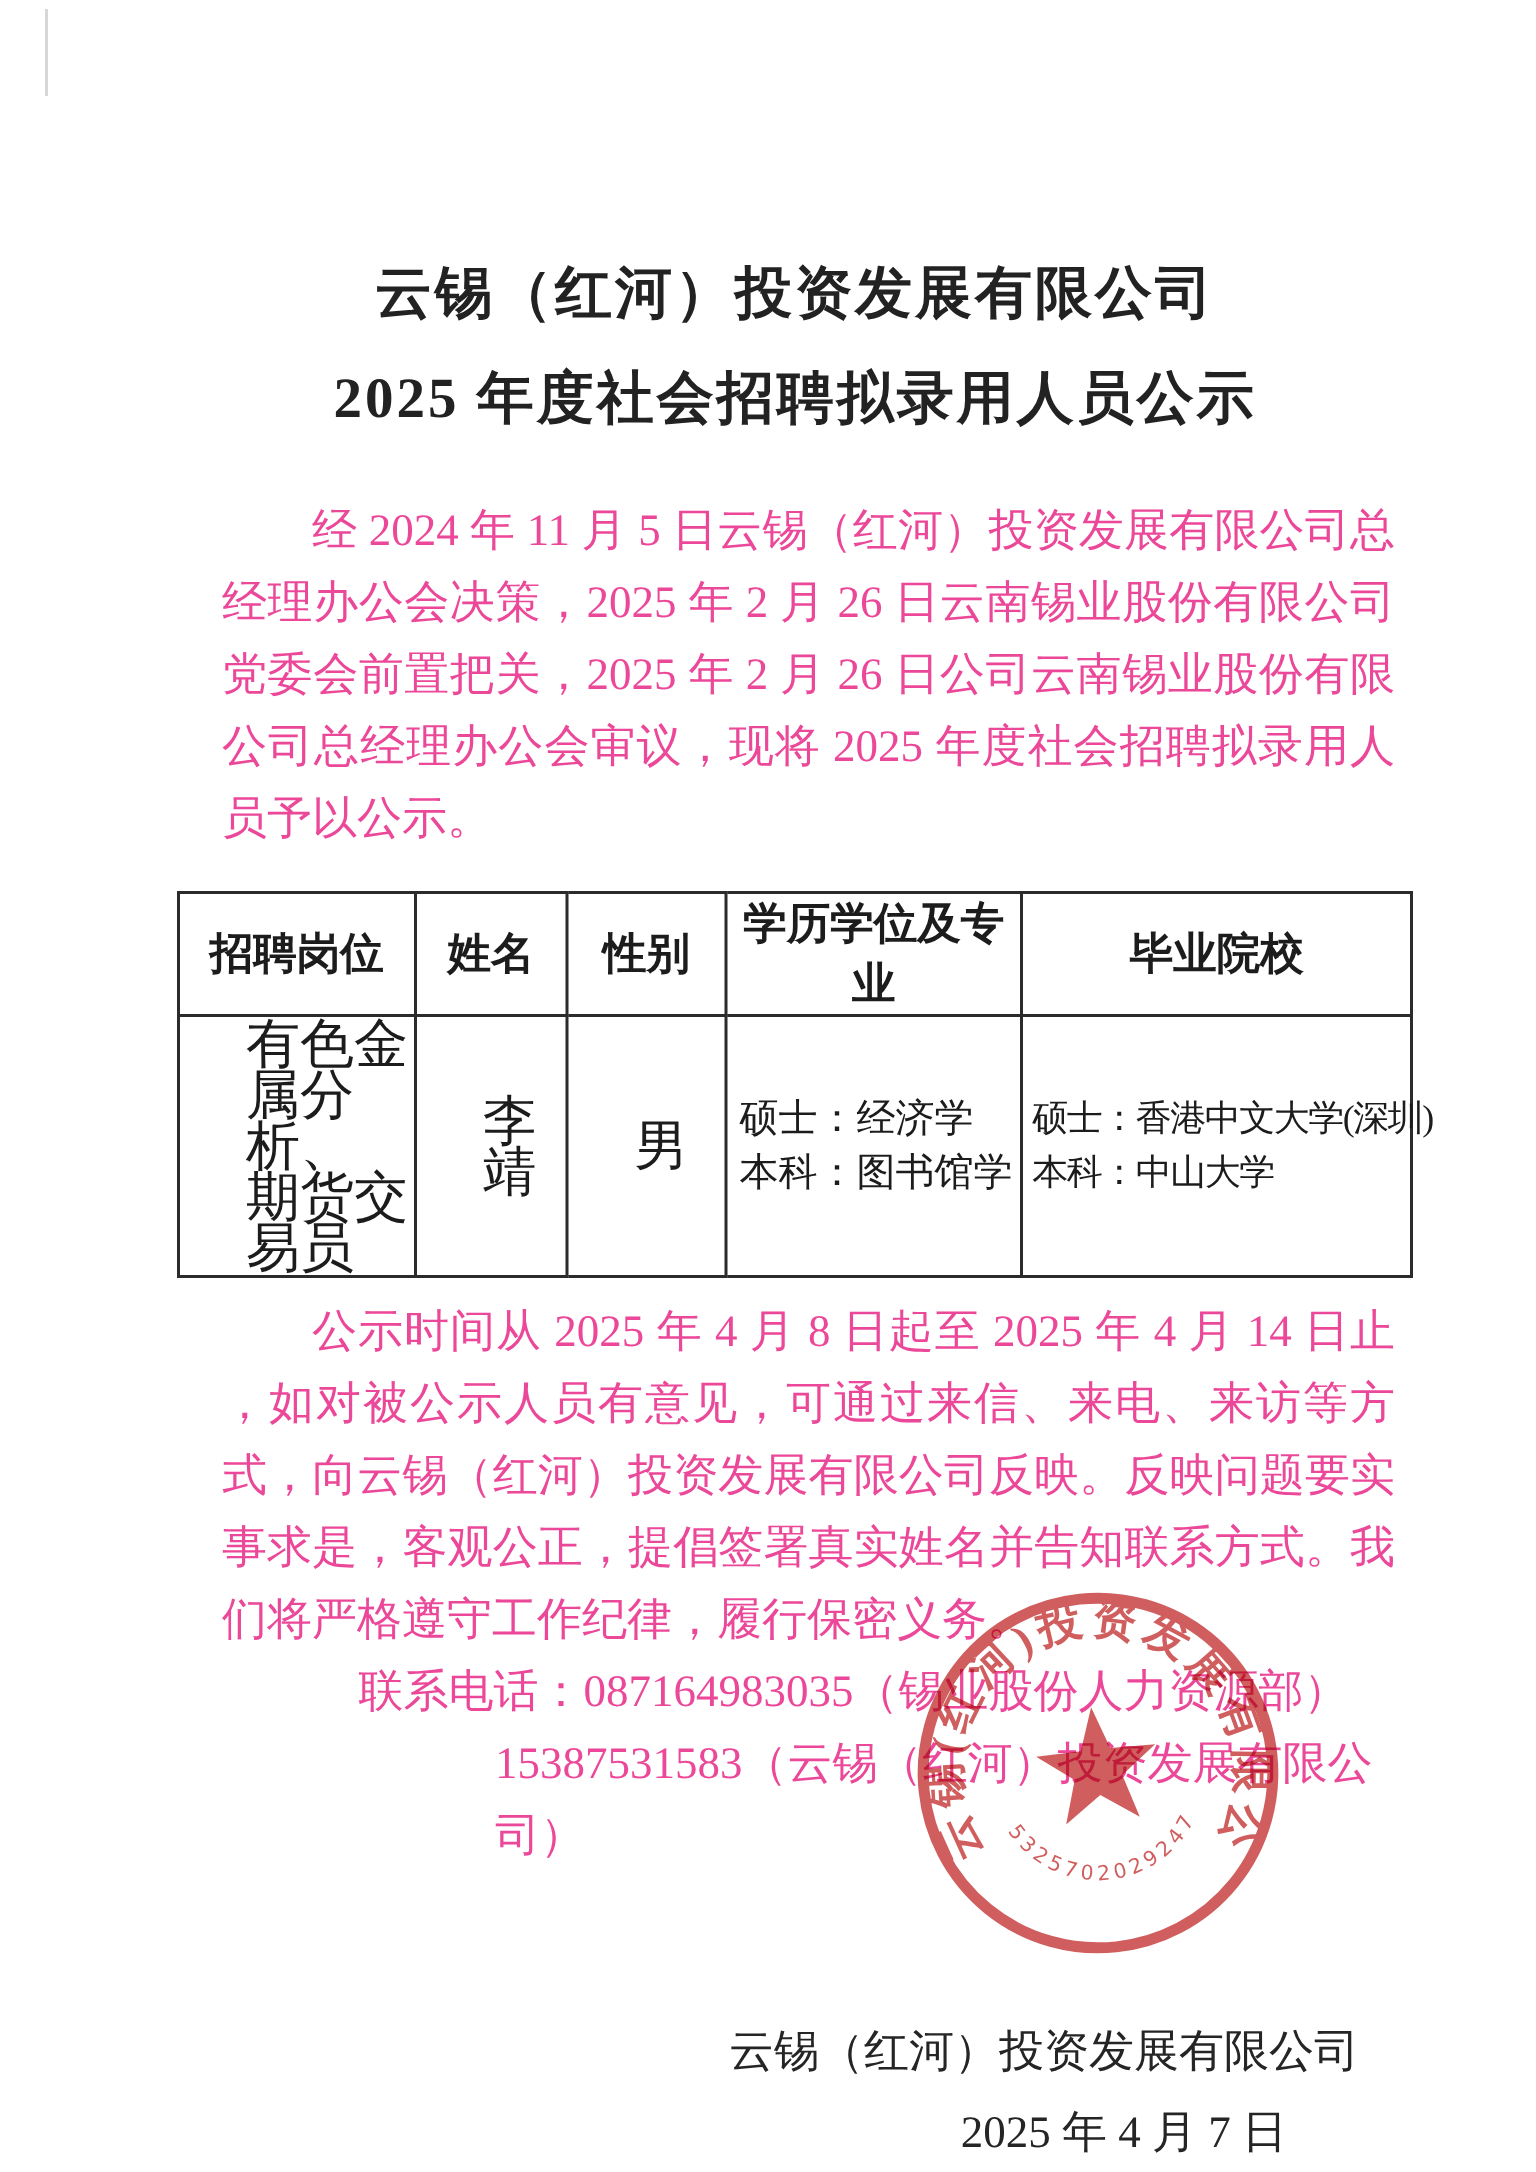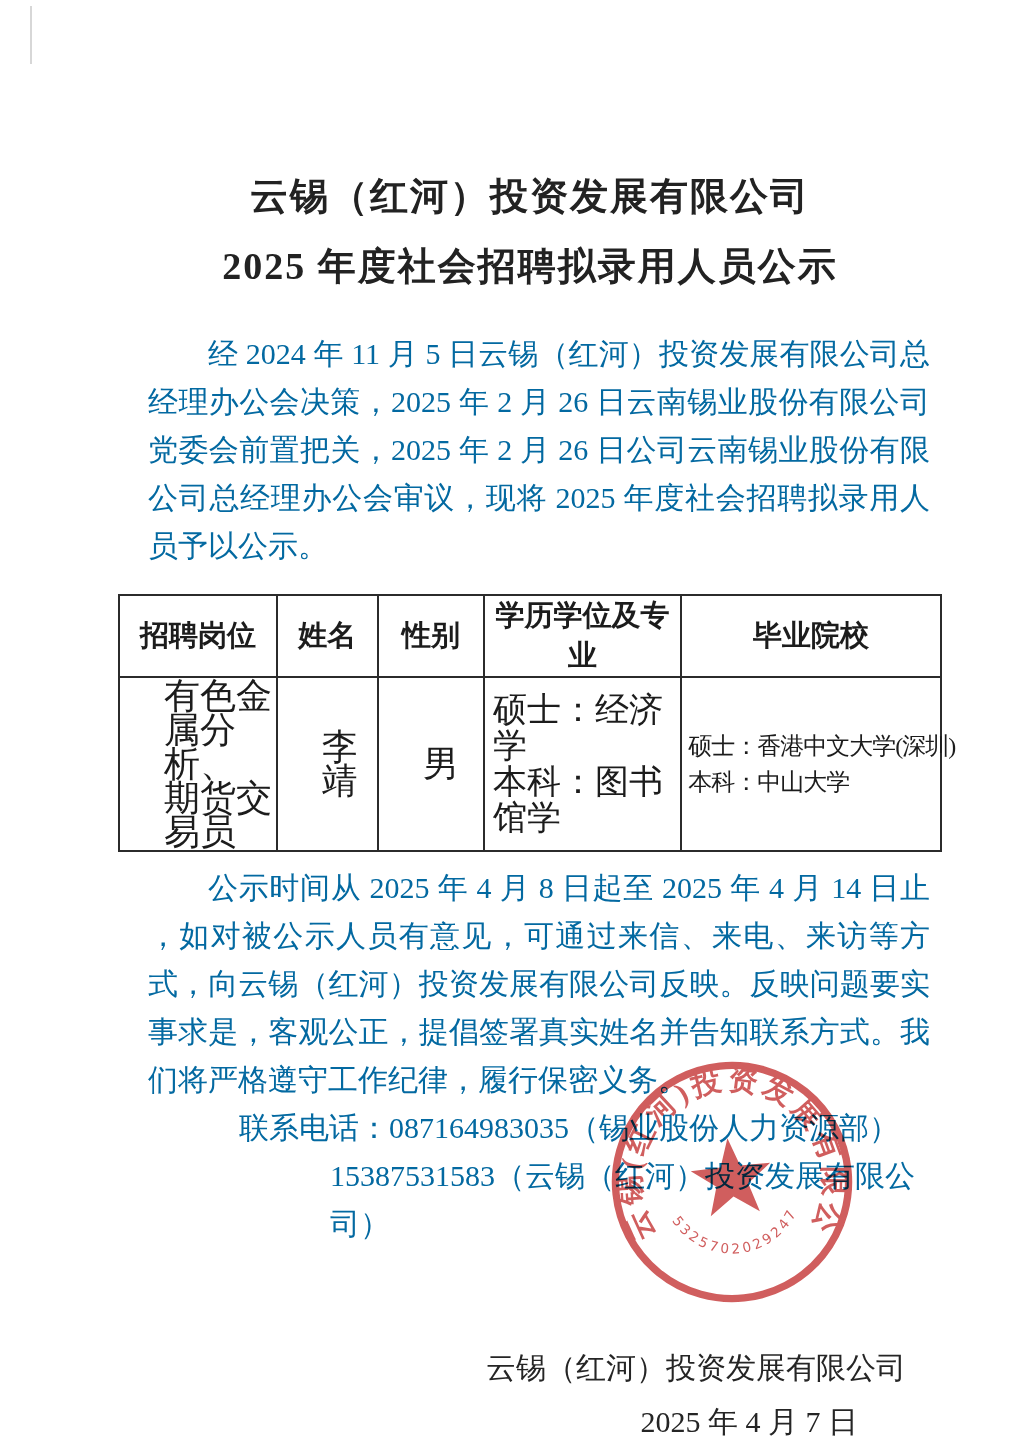--- a/index.html
+++ b/index.html
@@ -21,38 +21,38 @@
   }
   .title {
     font-size:38px; line-height:56px; font-weight:bold;
     text-align:center; letter-spacing:2px; color:#222;
   }
   .title.second { margin-top:14px; }
   .para {
     font-size:30px; line-height:48px;
     text-align:justify; text-indent:2em;
     margin:0 12px 0 30px;
-    color:#0369a1;
+    color:#ec4899;
   }
   .intro { margin-top:36px; }
   .roster-table {
     width:100%; border-collapse:collapse; margin-top:24px;
     table-layout:fixed;
   }
   .roster-table th, .roster-table td {
     border:2px solid #2b2b2b;
     vertical-align:middle;
   }
   .roster-table th {
     font-size:29px; font-weight:bold; text-align:center;
     height:55px; padding:0 2px;
   }
   .roster-table td { height:80px; }
   .cell-center { text-align:left; font-size:36px; line-height:34px;padding-left:44px; }
-  .cell-left { text-align:left; font-size:34px; line-height:36px; padding-left:8px; }
+  .cell-left { text-align:left; font-size:26px; line-height:36px; padding-left:8px; }
   .cell-left.tight { font-size:24px; letter-spacing:-1px; white-space:nowrap; padding-left:6px; }
   .col-pos{width:19.2%;} .col-name{width:12.3%;} .col-gender{width:12.9%;}
   .col-edu{width:24%;} .col-school{width:31.6%;}
   .notice { margin-top:12px; }
   .phone1 { text-indent:2em; text-align:center; }
   .phone2 { text-indent:0; padding-left:182px; text-align:left; }
   .sig-company {
     font-size:30px; line-height:40px; text-align:right;
     padding-right:36px; margin-top:100px; color:#252525;
   }

